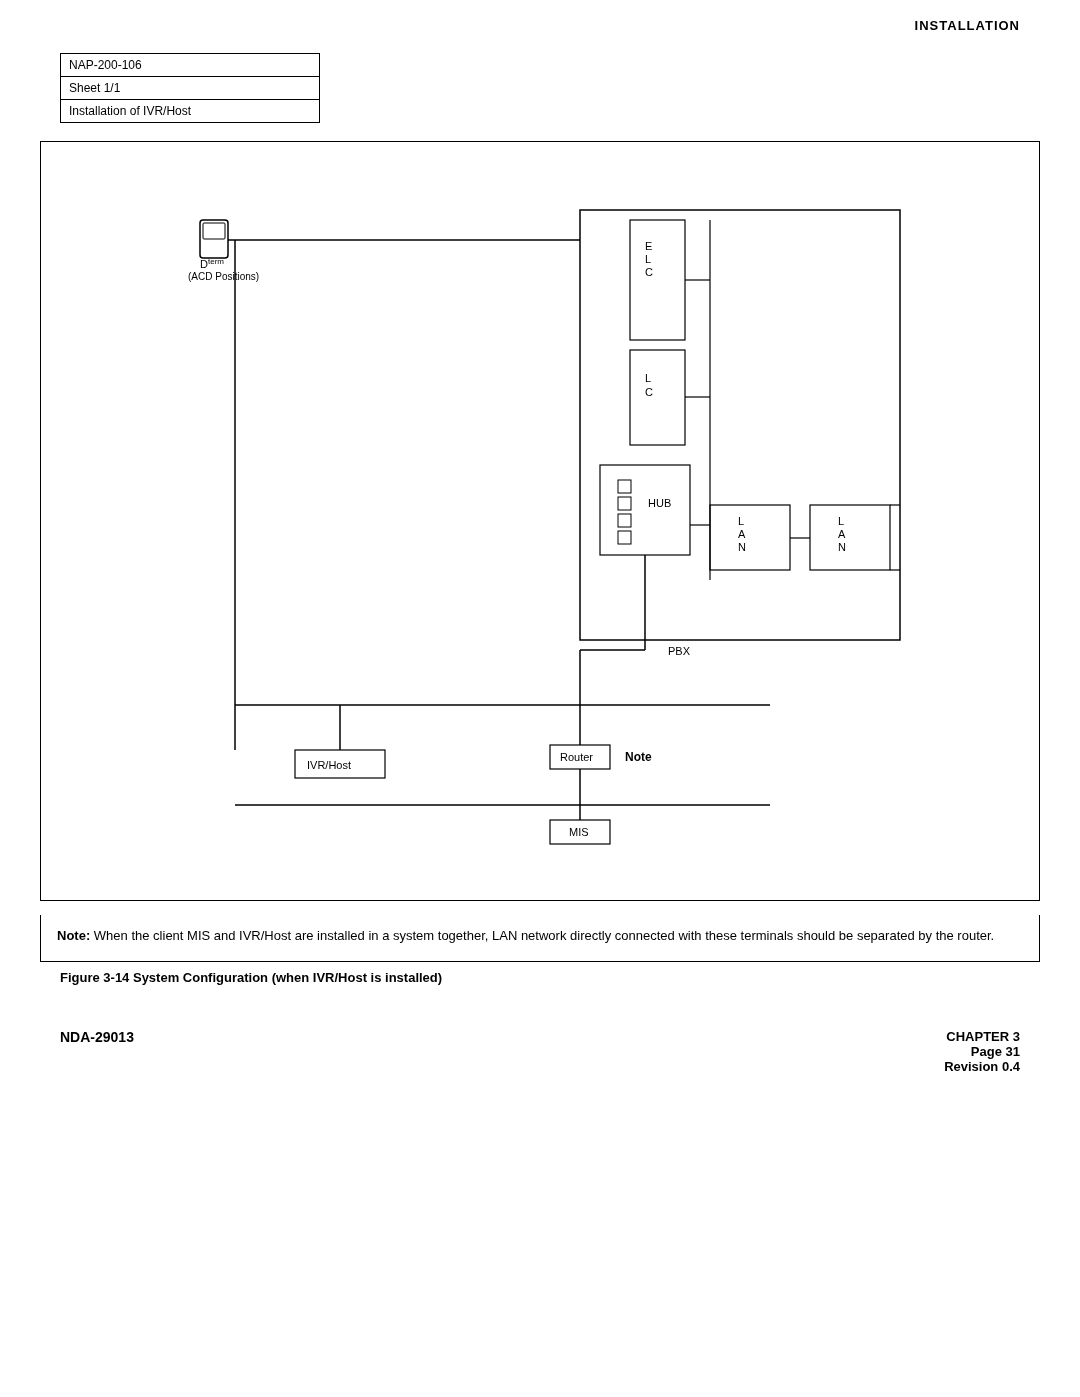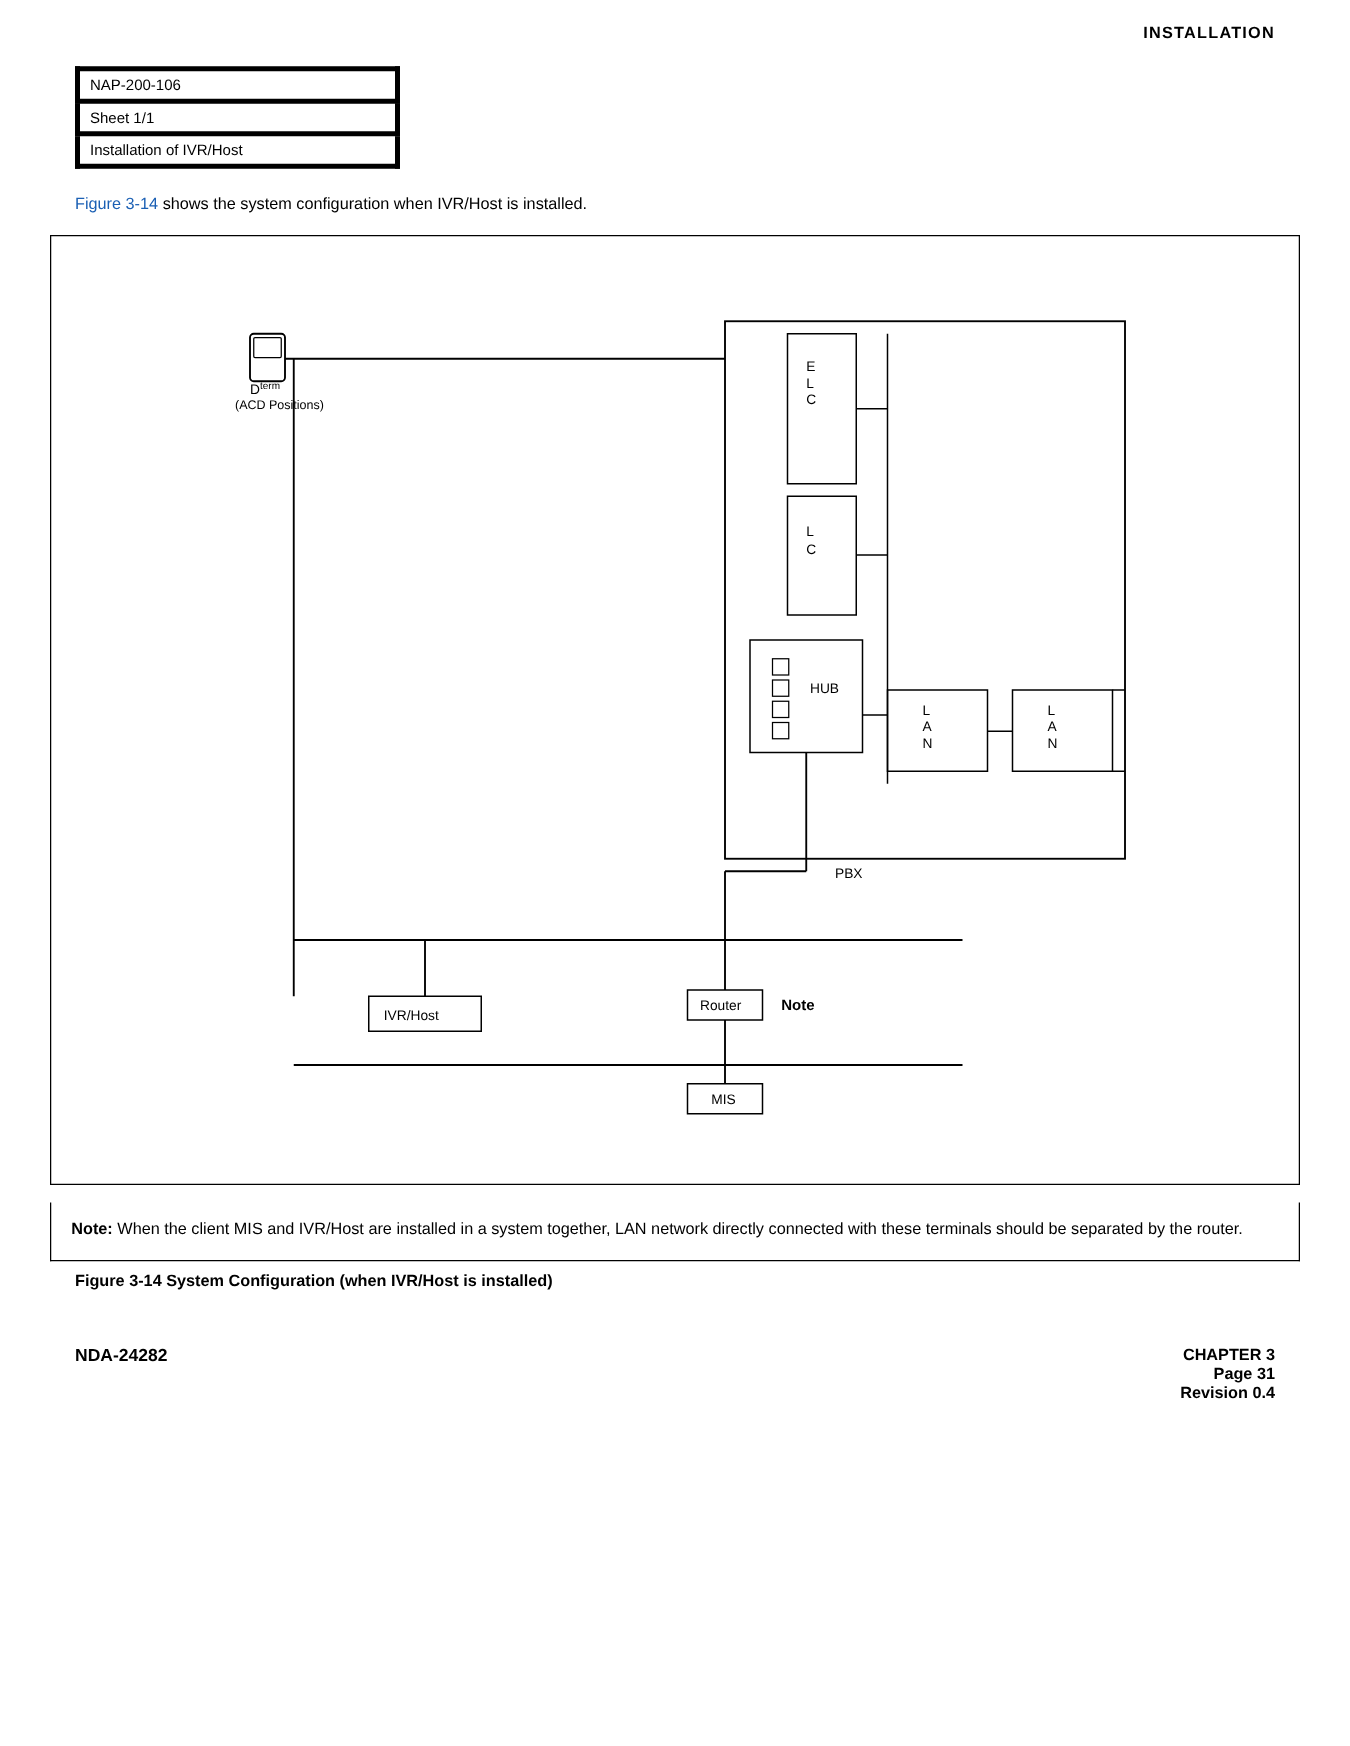--- a/index.html
+++ b/index.html
@@ -20,21 +20,21 @@
       font-size: 13px;
       letter-spacing: 1px;
     }
 
     .info-table {
       margin: 10px 60px 18px 60px;
       border-collapse: collapse;
       width: 260px;
     }
     .info-table td {
-      border: 4px solid #000000;
+      border: 1px solid #000000;
       padding: 4px 8px;
       font-size: 12px;
     }
 
     .intro-text {
       margin: 0 60px 6px 60px;
       font-size: 13px;
       line-height: 1.6;
     }
     .intro-text a, .link {
@@ -107,24 +107,20 @@
   <tr>
         <td>Sheet 1/1</td>
       </tr>
   <tr>
         <td>Installation of IVR/Host</td>
       </tr>
 </tbody>
   </table>
 
 <div class="intro-text">
-  <div>
-    <a class="link">Figure 3-14</a>
-    <span> shows the system configuration when IVR/Host is installed.</span>
-  </div>
 </div>
 
 <div class="diagram-container">
   <svg class="diagram-svg" width="940" height="700" viewBox="0 0 940 700" xmlns="http://www.w3.org/2000/svg" style="font-family: Arial, Helvetica, sans-serif; font-size: 12px;">
 
     <rect x="130" y="60" width="28" height="38" rx="3" ry="3" fill="none" stroke="#000" stroke-width="1.5"></rect>
     <rect x="133" y="63" width="22" height="16" rx="1" fill="none" stroke="#000" stroke-width="1"></rect>
 
     <text x="130" y="108" font-size="11">D</text>
     <text x="138" y="104" font-size="8">term</text>
@@ -209,19 +205,19 @@
 
 <div class="note-block">
   <span class="note-label">Note:</span>
   <span>  </span>
   <span>When the client MIS and IVR/Host are installed in a system together, LAN network directly connected with these terminals should be separated by the router.</span>
 </div>
 
 <div class="figure-caption">Figure 3-14   System Configuration (when IVR/Host is installed)</div>
 
 <div class="page-footer">
-  <div class="footer-left">NDA-24282</div>
+  <div class="footer-left">NDA-29013</div>
   <div class="footer-right">
     <div>CHAPTER 3</div>
     <div>Page 31</div>
     <div>Revision 0.4</div>
   </div>
 </div>
 
 </body></html>

